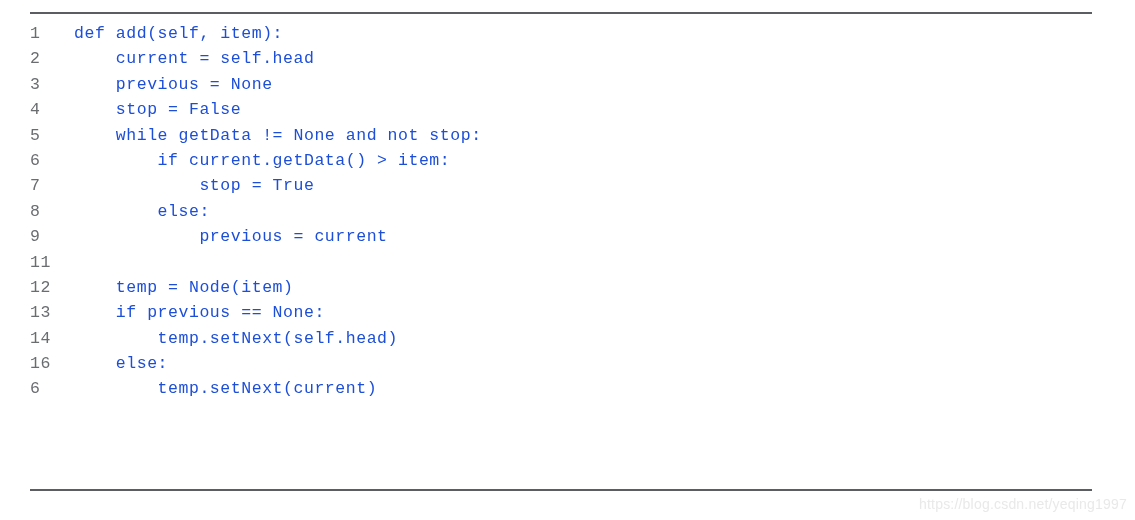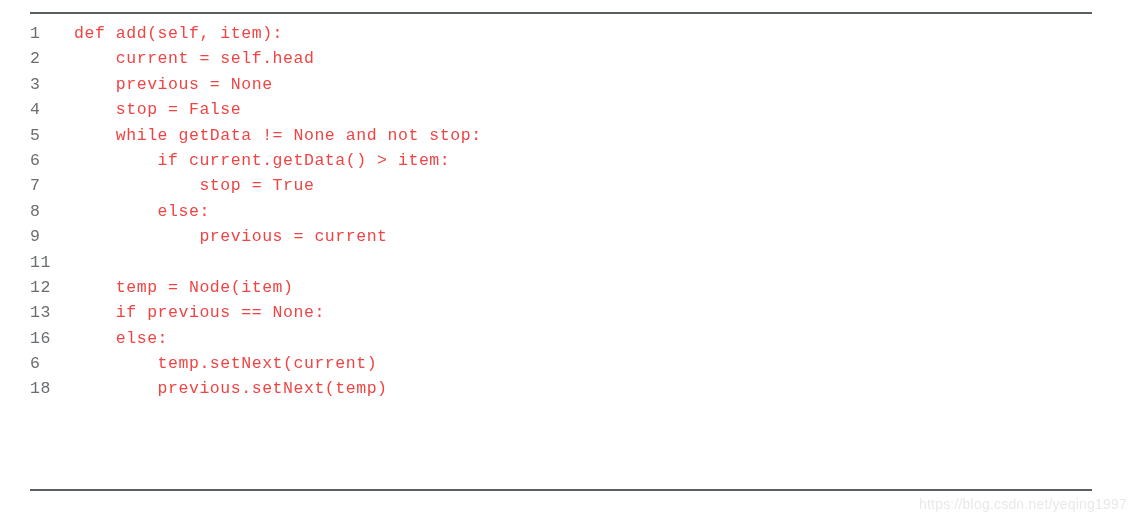--- a/index.html
+++ b/index.html
@@ -55,21 +55,21 @@
     font-family: "Liberation Mono", "DejaVu Sans Mono", monospace;
     font-size: 16.5px;
     color: #6a6d70;
     letter-spacing: 0.6px;
   }
 
   .line-code {
     flex: 1 1 auto;
     font-family: "Liberation Mono", "DejaVu Sans Mono", monospace;
     font-size: 16.5px;
-    color: #ef4444;
+    color: #1d4ed8;
     letter-spacing: 0.55px;
     white-space: pre;
   }
 
   #watermark {
     position: absolute;
     right: 8px;
     top: 496px;
     font-family: "Liberation Sans", sans-serif;
     font-size: 14px;
@@ -128,29 +128,29 @@
   </div>
       <div class="code-line">
     <span class="line-number">12</span>
     <span class="line-code">    temp = Node(item)</span>
   </div>
       <div class="code-line">
     <span class="line-number">13</span>
     <span class="line-code">    if previous == None:</span>
   </div>
       <div class="code-line">
+    <span class="line-number">14</span>
+    <span class="line-code">        temp.setNext(self.head)</span>
+  </div>
+      <div class="code-line">
     <span class="line-number">16</span>
     <span class="line-code">    else:</span>
   </div>
       <div class="code-line">
     <span class="line-number">6</span>
     <span class="line-code">        temp.setNext(current)</span>
-  </div>
-      <div class="code-line">
-    <span class="line-number">18</span>
-    <span class="line-code">        previous.setNext(temp)</span>
   </div>
     </div>
 
   <div class="rule bottom"></div>
 
   <div id="watermark">https://blog.csdn.net/yeqing1997</div>
 </div>
 
 </body></html>

